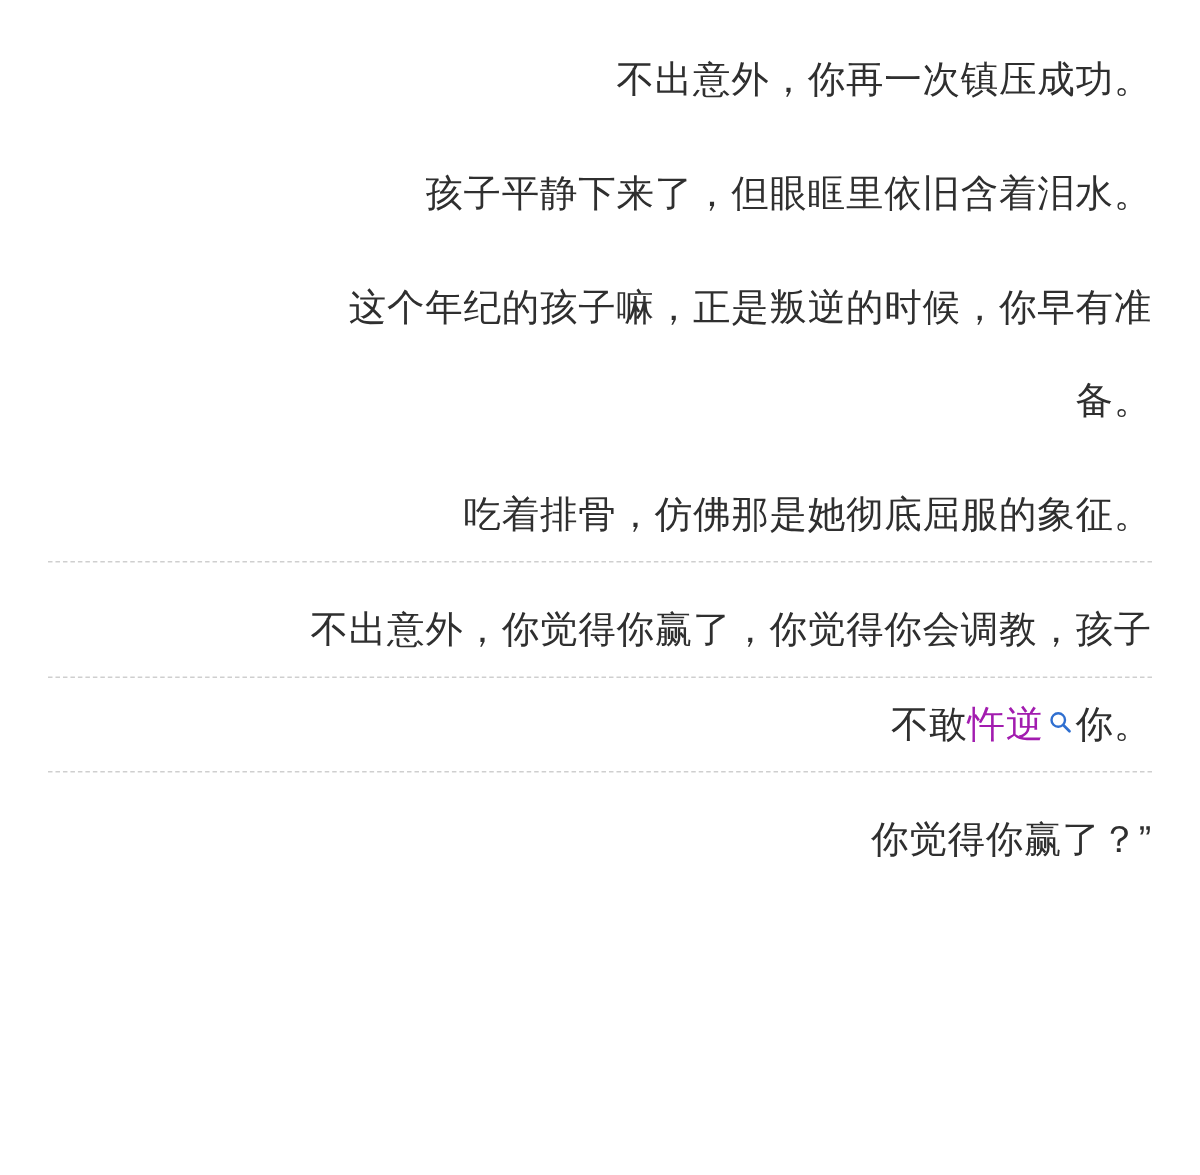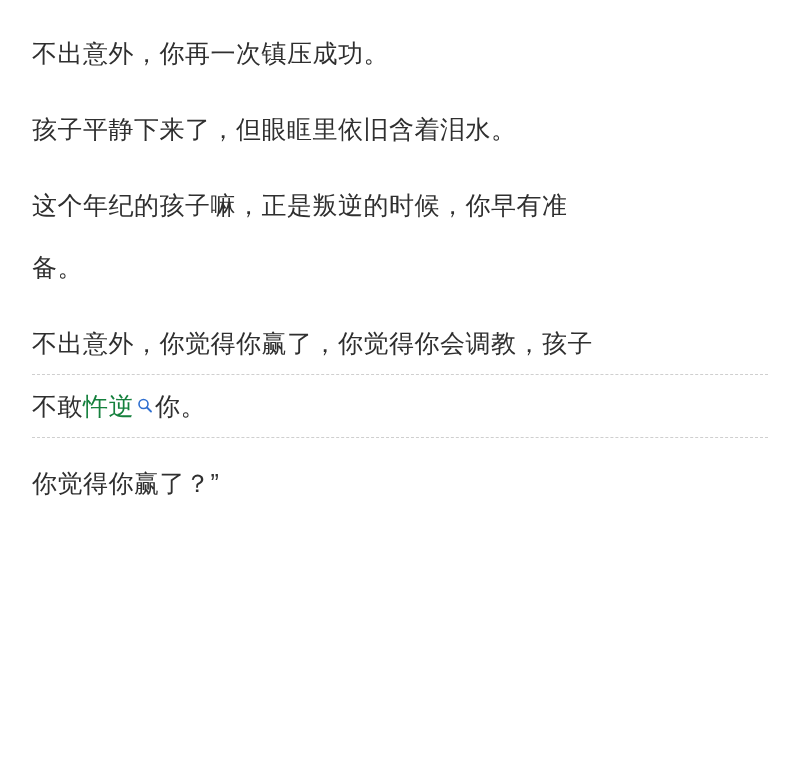--- a/index.html
+++ b/index.html
@@ -20,32 +20,32 @@
     height: 783px;
     box-sizing: border-box;
     padding: 22px 32px 0 32px;
   }
   .para {
     font-size: 25px;
     line-height: 62px;
     letter-spacing: 0.5px;
     color: #2f2f2f;
     margin: 0 0 14px 0;
-    text-align: left;
+    text-align: right;
     word-break: break-all;
   }
   .para.dashed .line {
     display: block;
     border-bottom: 1px dashed #cfcfcf;
   }
   .line {
     display: block;
   }
   .highlight {
-    color: #15803d;
+    color: #a21caf;
     position: relative;
   }
   .search-mark {
     display: inline-block;
     width: 18px;
     height: 22px;
     vertical-align: -3px;
     margin: 0 1px 0 2px;
   }
   .search-mark svg {
@@ -64,20 +64,21 @@
   <p class="para">
     <span class="line">孩子平静下来了，但眼眶里依旧含着泪水。</span>
   </p>
 
   <p class="para">
     <span class="line">这个年纪的孩子嘛，正是叛逆的时候，你早有准</span>
     <span class="line">备。</span>
   </p>
 
   <p class="para dashed">
+    <span class="line">吃着排骨，仿佛那是她彻底屈服的象征。</span>
   </p>
 
   <p class="para dashed">
     <span class="line">不出意外，你觉得你赢了，你觉得你会调教，孩子</span>
     <span class="line">
       <span>不敢</span><span class="highlight">忤逆</span><span class="search-mark"><svg width="18" height="22" viewBox="0 0 18 22" xmlns="http://www.w3.org/2000/svg">
             <circle cx="7.5" cy="8" r="4.5" fill="none" stroke="#2f6fd0" stroke-width="1.6"></circle>
             <line x1="11" y1="11.5" x2="15" y2="15.5" stroke="#2f6fd0" stroke-width="1.8" stroke-linecap="round"></line>
           </svg></span><span>你。</span>
     </span>

